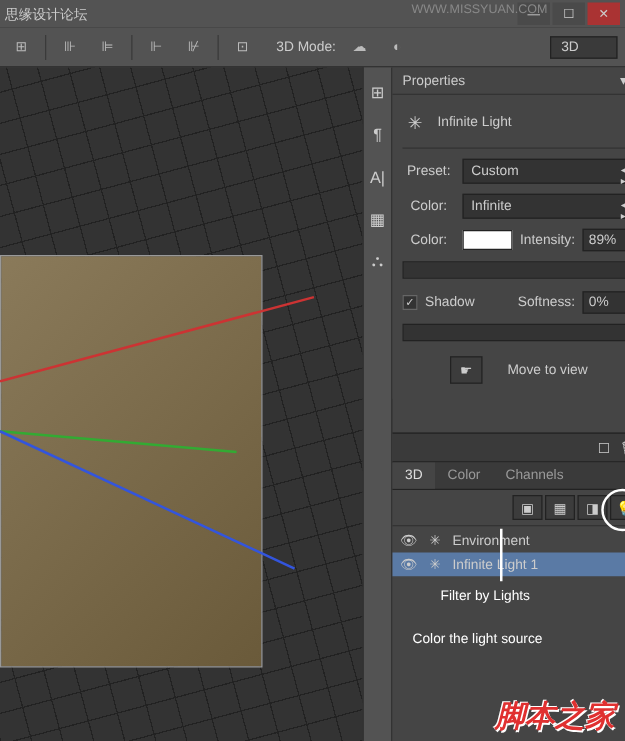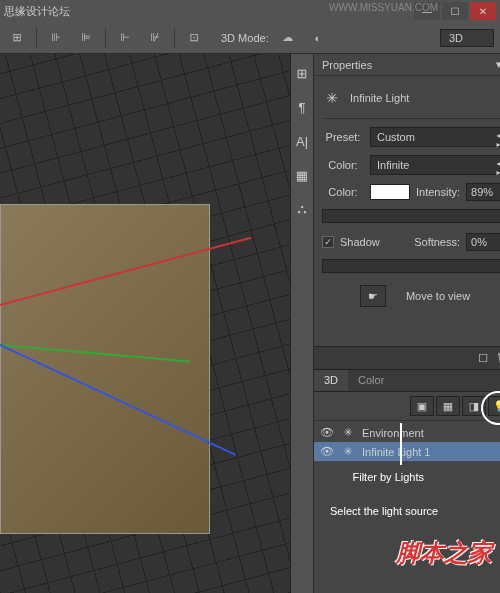--- a/index.html
+++ b/index.html
@@ -51,21 +51,21 @@
 .layers{background:#454545;padding:2px 0}
 .layer{display:flex;align-items:center;gap:6px;padding:3px 6px;cursor:pointer}
 .layer.sel{background:#5a7aa5}
 .eye{width:14px;text-align:center}
 .licon{width:16px;text-align:center}
 .annot{position:absolute;color:#fff;font-size:11px}
 .annot.a1{right:76px;top:471px}
 .annot.a1::before{content:"";position:absolute;width:2px;height:42px;background:#fff;left:48px;top:-48px}
 .annot.a2{left:330px;top:505px}
 .wm-top{position:absolute;top:2px;right:62px;color:#888;font-size:10px}
-.wm-bot{position:absolute;bottom:24px;right:8px;font-family:"SimSun",serif;text-align:right}
+.wm-bot{position:absolute;bottom:4px;right:8px;font-family:"SimSun",serif;text-align:right}
 .wm-bot .cn{color:#e03030;font-size:24px;font-style:italic;font-weight:bold;text-shadow:1px 1px 0 #fff,-1px -1px 0 #fff}
 .wm-bot .url{color:#e03030;font-size:13px;text-shadow:1px 1px 0 #fff}
 .header-light{display:flex;align-items:center;gap:8px;padding:4px 0 10px;border-bottom:1px solid #333;margin-bottom:8px}
 .header-light .ic{width:20px;height:20px;display:flex;align-items:center;justify-content:center;font-size:14px}
 </style>
 </head>
 <body>
 
 <div class="topbar">
   <div class="topbar-left">
@@ -159,20 +159,21 @@
         <div style="flex:1"></div>
 
         <div class="midicons">
           <span>☐</span>
           <span>🗑</span>
         </div>
 
         <div class="tabs">
           <div class="tab active">3D</div>
           <div class="tab">Color</div>
+          <div class="tab">Channels</div>
           <span class="pm" style="margin-left:auto;padding:4px">▾≡</span>
         </div>
 
         <div class="filterbar">
           <div class="fbtn">▣</div>
           <div class="fbtn">▦</div>
           <div class="fbtn">◨</div>
           <div class="fbtn hl">💡
             <div class="circle-hl"></div>
           </div>
@@ -191,17 +192,17 @@
           </div>
         </div>
 
         <div style="flex:0 0 130px;background:#454545"></div>
       </div>
     </div>
   </div>
 </div>
 
 <div class="annot a1">Filter by Lights</div>
-<div class="annot a2">Select the light source</div>
+<div class="annot a2">Color the light source</div>
 
 <div class="wm-bot">
   <div class="cn">脚本之家</div>
 </div>
 
 </body></html>

